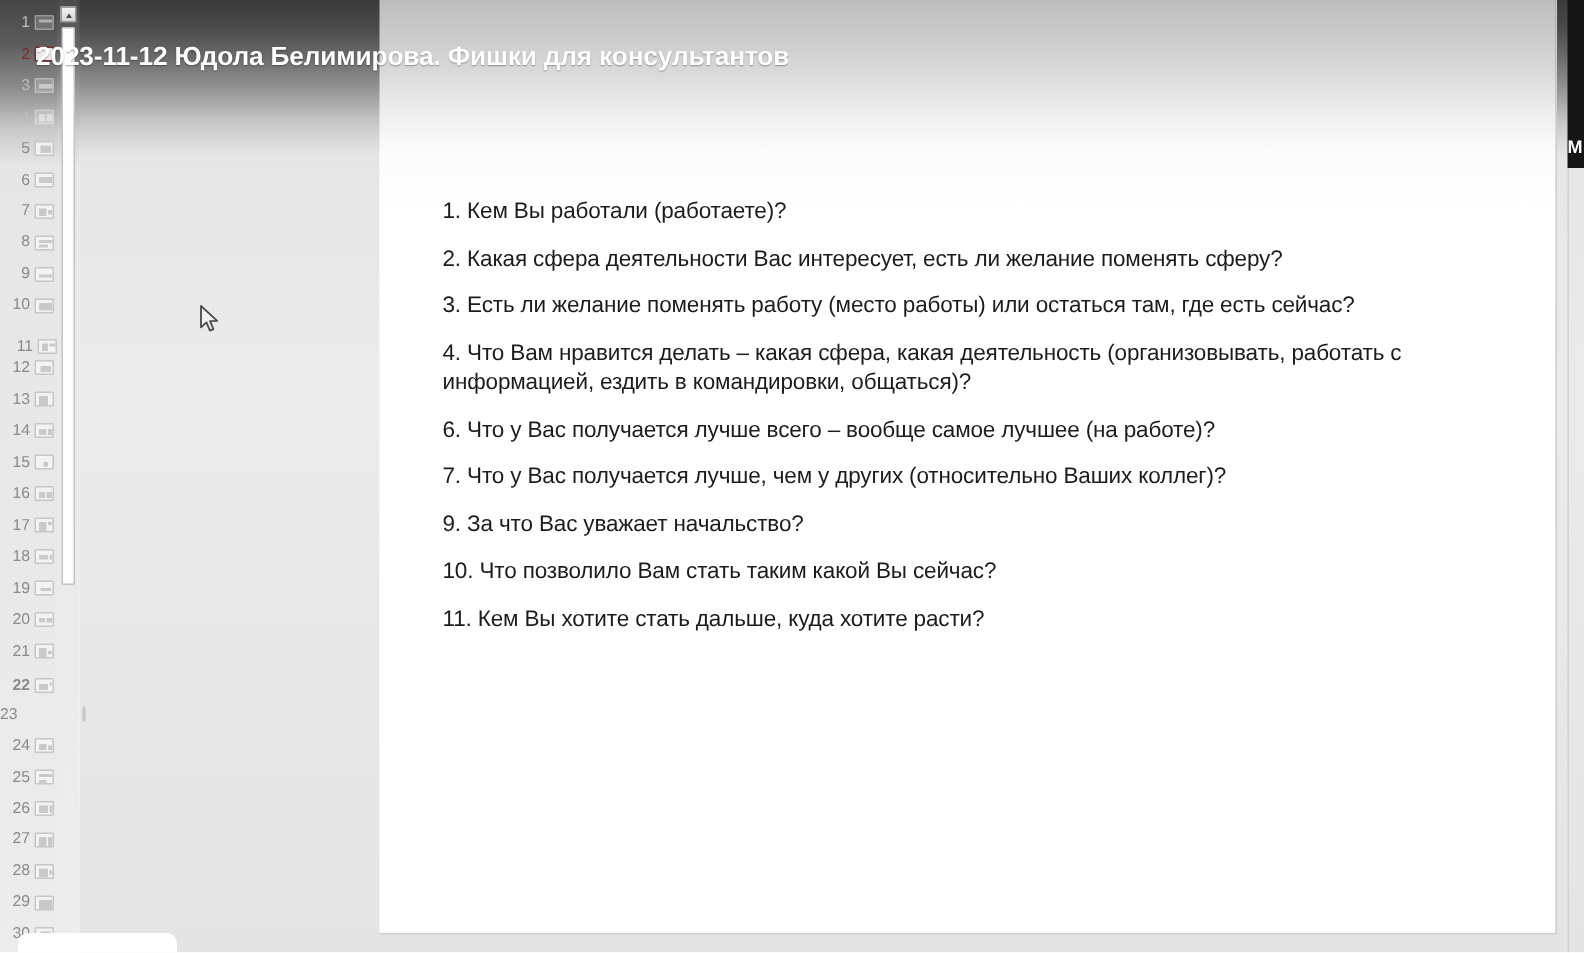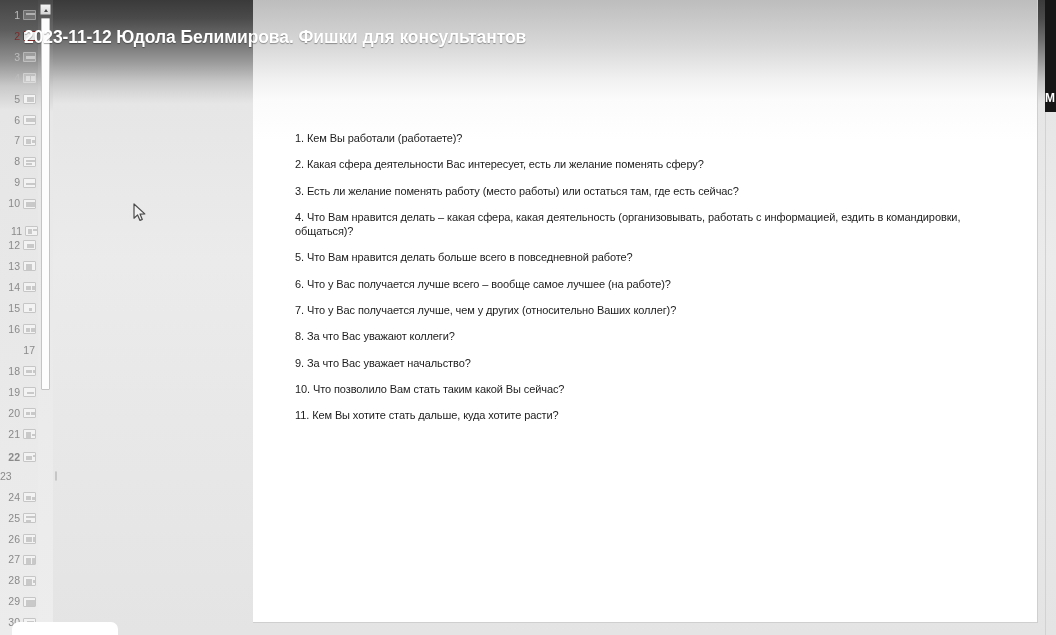--- a/index.html
+++ b/index.html
@@ -195,21 +195,21 @@
     letter-spacing: -0.15px;
   }
 
   .q-list {
     position: absolute;
     left: 42px;
     top: 131px;
     width: 716px;
   }
   .q-item {
-    font-size: 11px;
+    font-size: 15px;
     color: #1c1c1c;
     line-height: 1.30;
     margin-bottom: 12px;
     letter-spacing: -0.1px;
   }
 
   
   .right-clip {
     position: absolute;
     right: 0;
@@ -271,24 +271,22 @@
 <div id="screen">
 
   <div class="work-area"></div>
 
   <div class="slide-page">
     <div class="q-list">
         <div class="q-item">1. Кем Вы работали (работаете)?</div>
         <div class="q-item">2. Какая сфера деятельности Вас интересует, есть ли желание поменять сферу?</div>
         <div class="q-item">3. Есть ли желание поменять работу (место работы) или остаться там, где есть сейчас?</div>
         <div class="q-item">4. Что Вам нравится делать – какая сфера, какая деятельность (организовывать, работать с информацией, ездить в командировки, общаться)?</div>
-        <div class="q-item">5. Что Вам нравится делать больше всего в повседневной работе?</div>
         <div class="q-item">6. Что у Вас получается лучше всего – вообще самое лучшее (на работе)?</div>
         <div class="q-item">7. Что у Вас получается лучше, чем у других (относительно Ваших коллег)?</div>
-        <div class="q-item">8. За что Вас уважают коллеги?</div>
         <div class="q-item">9. За что Вас уважает начальство?</div>
         <div class="q-item">10. Что позволило Вам стать таким какой Вы сейчас?</div>
         <div class="q-item">11. Кем Вы хотите стать дальше, куда хотите расти?</div>
       </div>
   </div>
 
   <div class="slide-rail">
       <div class="rail-row is-dark" style="top: 4px;">
         <div class="rail-num">1</div>
         <div class="rail-thumb">
@@ -384,21 +382,21 @@
           <i style="left: 5px; top: 4px; width: 3px; height: 3px;"></i>
         </div>
       </div>
       <div class="rail-row" style="top: 318.25px;">
         <div class="rail-num">16</div>
         <div class="rail-thumb">
           <i style="left: 2px; top: 3px; width: 4px; height: 4px;"></i>
           <i style="left: 7px; top: 3px; width: 4px; height: 4px;"></i>
         </div>
       </div>
-      <div class="rail-row" style="top: 339.2px; padding-left: 15px;">
+      <div class="rail-row" style="top: 339.2px;">
         <div class="rail-num">17</div>
         <div class="rail-thumb">
           <i style="left: 2px; top: 2px; width: 5px; height: 6px;"></i>
           <i style="left: 8px; top: 2px; width: 3px; height: 2px;"></i>
         </div>
       </div>
       <div class="rail-row" style="top: 360.15px;">
         <div class="rail-num">18</div>
         <div class="rail-thumb">
           <i style="left: 2px; top: 3px; width: 6px; height: 3px;"></i>

